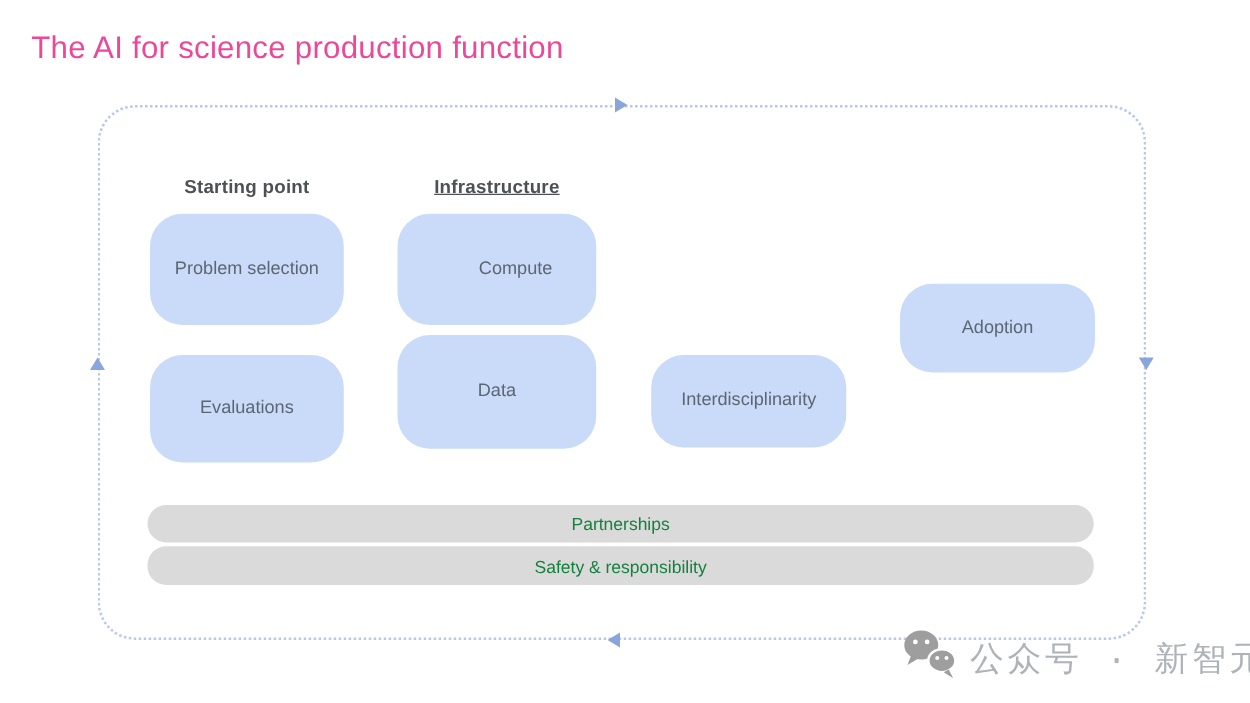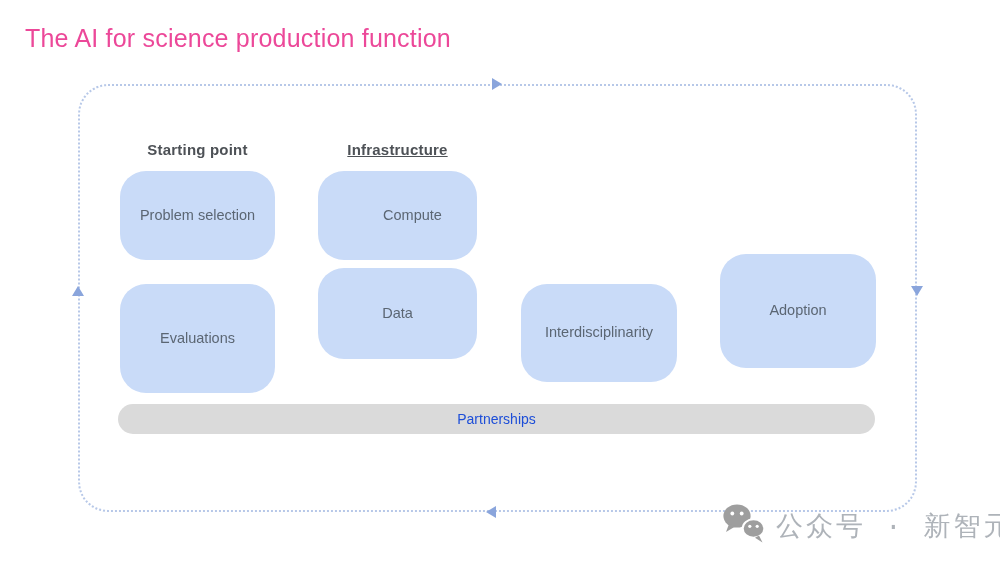--- a/index.html
+++ b/index.html
@@ -25,21 +25,21 @@
     color:#4d5156;text-align:center;letter-spacing:.2px;margin-top:16px;
   }
   .box{
     position:absolute;background:#c9dbf8;border-radius:26px;
     display:flex;align-items:center;justify-content:center;text-align:center;
     font-size:14.5px;color:#5b6673;line-height:1.35;padding:0 14px;box-sizing:border-box;
   }
   .bar{
     position:absolute;left:118px;width:757px;background:#dadada;border-radius:15px;
     display:flex;align-items:center;justify-content:center;
-    font-size:14px;color:#1d4ed8;
+    font-size:14px;color:#15803d;
   }
   .watermark{
     position:absolute;left:722px;top:503px;display:flex;align-items:center;gap:10px;
   }
   .wm-text{
     font-size:27px;color:#aeb3b9;letter-spacing:3px;white-space:nowrap;
     font-family:Liberation Mono, monospace;
   }
 </style>
 </head>
@@ -54,27 +54,28 @@
   <div class="arrow arrow-down"></div>
   <div class="arrow arrow-left"></div>
   <div class="arrow arrow-up"></div>
 
   <div class="col-header" style="left:120px;width:155px;">Starting point</div>
   <div class="col-header" style="left:318px;width:159px;text-decoration:underline;">Infrastructure</div>
 
   <div class="box" style="left:120px;top:171px;width:155px;height:89px;text-align:right;">Problem selection</div>
   <div class="box" style="left:318px;top:171px;width:159px;height:89px;padding-left:44px;">Compute</div>
 
-  <div class="box" style="left:720px;top:227px;width:156px;height:114px;margin-top:27px;">Adoption</div>
+  <div class="box" style="left:720px;top:227px;width:156px;height:71px;">Adoption</div>
 
-  <div class="box" style="left:120px;top:284px;width:155px;height:109px;">Evaluations</div>
+  <div class="box" style="left:120px;top:284px;width:155px;height:86px;">Evaluations</div>
   <div class="box" style="left:318px;top:268px;width:159px;height:91px;">Data</div>
-  <div class="box" style="left:521px;top:284px;width:156px;height:98px;">Interdisciplinarity</div>
+  <div class="box" style="left:521px;top:284px;width:156px;height:74px;">Interdisciplinarity</div>
 
   <div class="bar" style="top:404px;height:30px;">Partnerships</div>
+  <div class="bar" style="top:437px;height:31px;">Safety &amp; responsibility</div>
 
   <div class="watermark">
     <span>
       <svg width="44" height="42" viewBox="0 0 44 42">
         <g>
           <ellipse cx="15" cy="13" rx="13.6" ry="11.6" fill="#9e9e9e"></ellipse>
           <polygon points="7,21 4,29 14,23" fill="#9e9e9e"></polygon>
           <circle cx="10.3" cy="10.5" r="1.9" fill="#ffffff"></circle>
           <circle cx="19.7" cy="10.5" r="1.9" fill="#ffffff"></circle>
           <ellipse cx="31.5" cy="25.5" rx="10.8" ry="9.2" fill="#9e9e9e" stroke="#ffffff" stroke-width="2"></ellipse>

